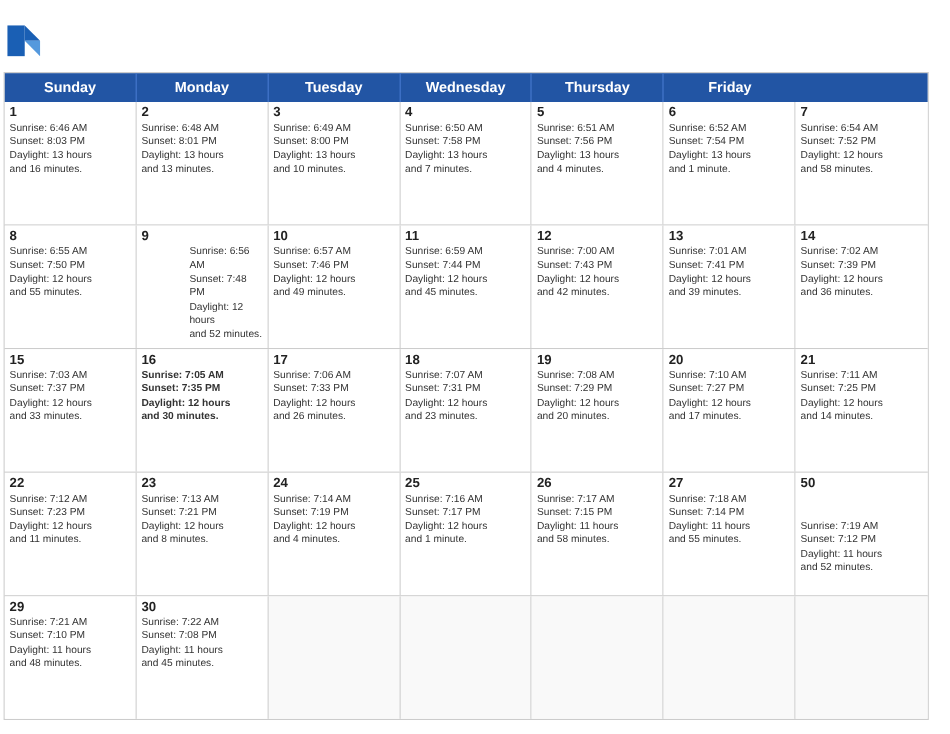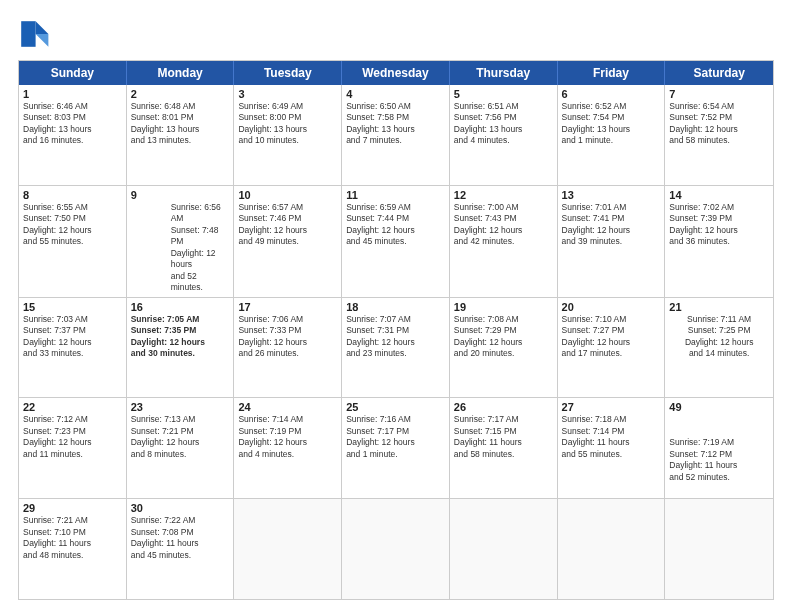--- a/index.html
+++ b/index.html
@@ -6,21 +6,21 @@
     body {
       font-family: Arial, sans-serif;
       background: #fff;
       width: 792px;
       height: 612px;
       overflow: hidden;
     }
     .page {
       width: 792px;
       height: 612px;
-      padding: 18px 18px 12px 18px;
+      padding: 18px 18px 12px 3px;
       display: flex;
       flex-direction: column;
     }
     .header {
       display: flex;
       align-items: flex-start;
       justify-content: space-between;
       margin-bottom: 10px;
     }
     .logo {
@@ -135,21 +135,20 @@
   </div>
 
   <div class="calendar">
     <div class="cal-header-row">
     <div class="cal-header-cell">Sunday</div>
         <div class="cal-header-cell">Monday</div>
         <div class="cal-header-cell">Tuesday</div>
         <div class="cal-header-cell">Wednesday</div>
         <div class="cal-header-cell">Thursday</div>
         <div class="cal-header-cell">Friday</div>
-        <div class="cal-header-cell">Saturday</div>
       </div>
     <div class="cal-body">
     <div class="cal-row">
           <div class="cal-cell">
             <span class="day-num">1</span>
             <div class="cell-text" style="white-space: pre-line;">Sunrise: 6:46 AM
 Sunset: 8:03 PM
 Daylight: 13 hours
 and 16 minutes.</div>
           </div>
@@ -285,21 +284,21 @@
           </div>
           <div class="cal-cell">
             <span class="day-num">20</span>
             <div class="cell-text" style="white-space: pre-line;">Sunrise: 7:10 AM
 Sunset: 7:27 PM
 Daylight: 12 hours
 and 17 minutes.</div>
           </div>
           <div class="cal-cell">
             <span class="day-num">21</span>
-            <div class="cell-text" style="white-space: pre-line; text-align: center;">Sunrise: 7:11 AM
+            <div class="cell-text" style="white-space: pre-line;">Sunrise: 7:11 AM
 Sunset: 7:25 PM
 Daylight: 12 hours
 and 14 minutes.</div>
           </div>
         </div>
         <div class="cal-row">
           <div class="cal-cell">
             <span class="day-num">22</span>
             <div class="cell-text" style="white-space: pre-line;">Sunrise: 7:12 AM
 Sunset: 7:23 PM
@@ -335,21 +334,21 @@
 and 58 minutes.</div>
           </div>
           <div class="cal-cell">
             <span class="day-num">27</span>
             <div class="cell-text" style="white-space: pre-line;">Sunrise: 7:18 AM
 Sunset: 7:14 PM
 Daylight: 11 hours
 and 55 minutes.</div>
           </div>
           <div class="cal-cell">
-            <span class="day-num">49</span>
+            <span class="day-num">50</span>
             <div class="cell-text" style="white-space: pre-line; margin-top: 24px;">Sunrise: 7:19 AM
 Sunset: 7:12 PM
 Daylight: 11 hours
 and 52 minutes.</div>
           </div>
         </div>
         <div class="cal-row">
           <div class="cal-cell">
             <span class="day-num">29</span>
             <div class="cell-text" style="white-space: pre-line;">Sunrise: 7:21 AM

